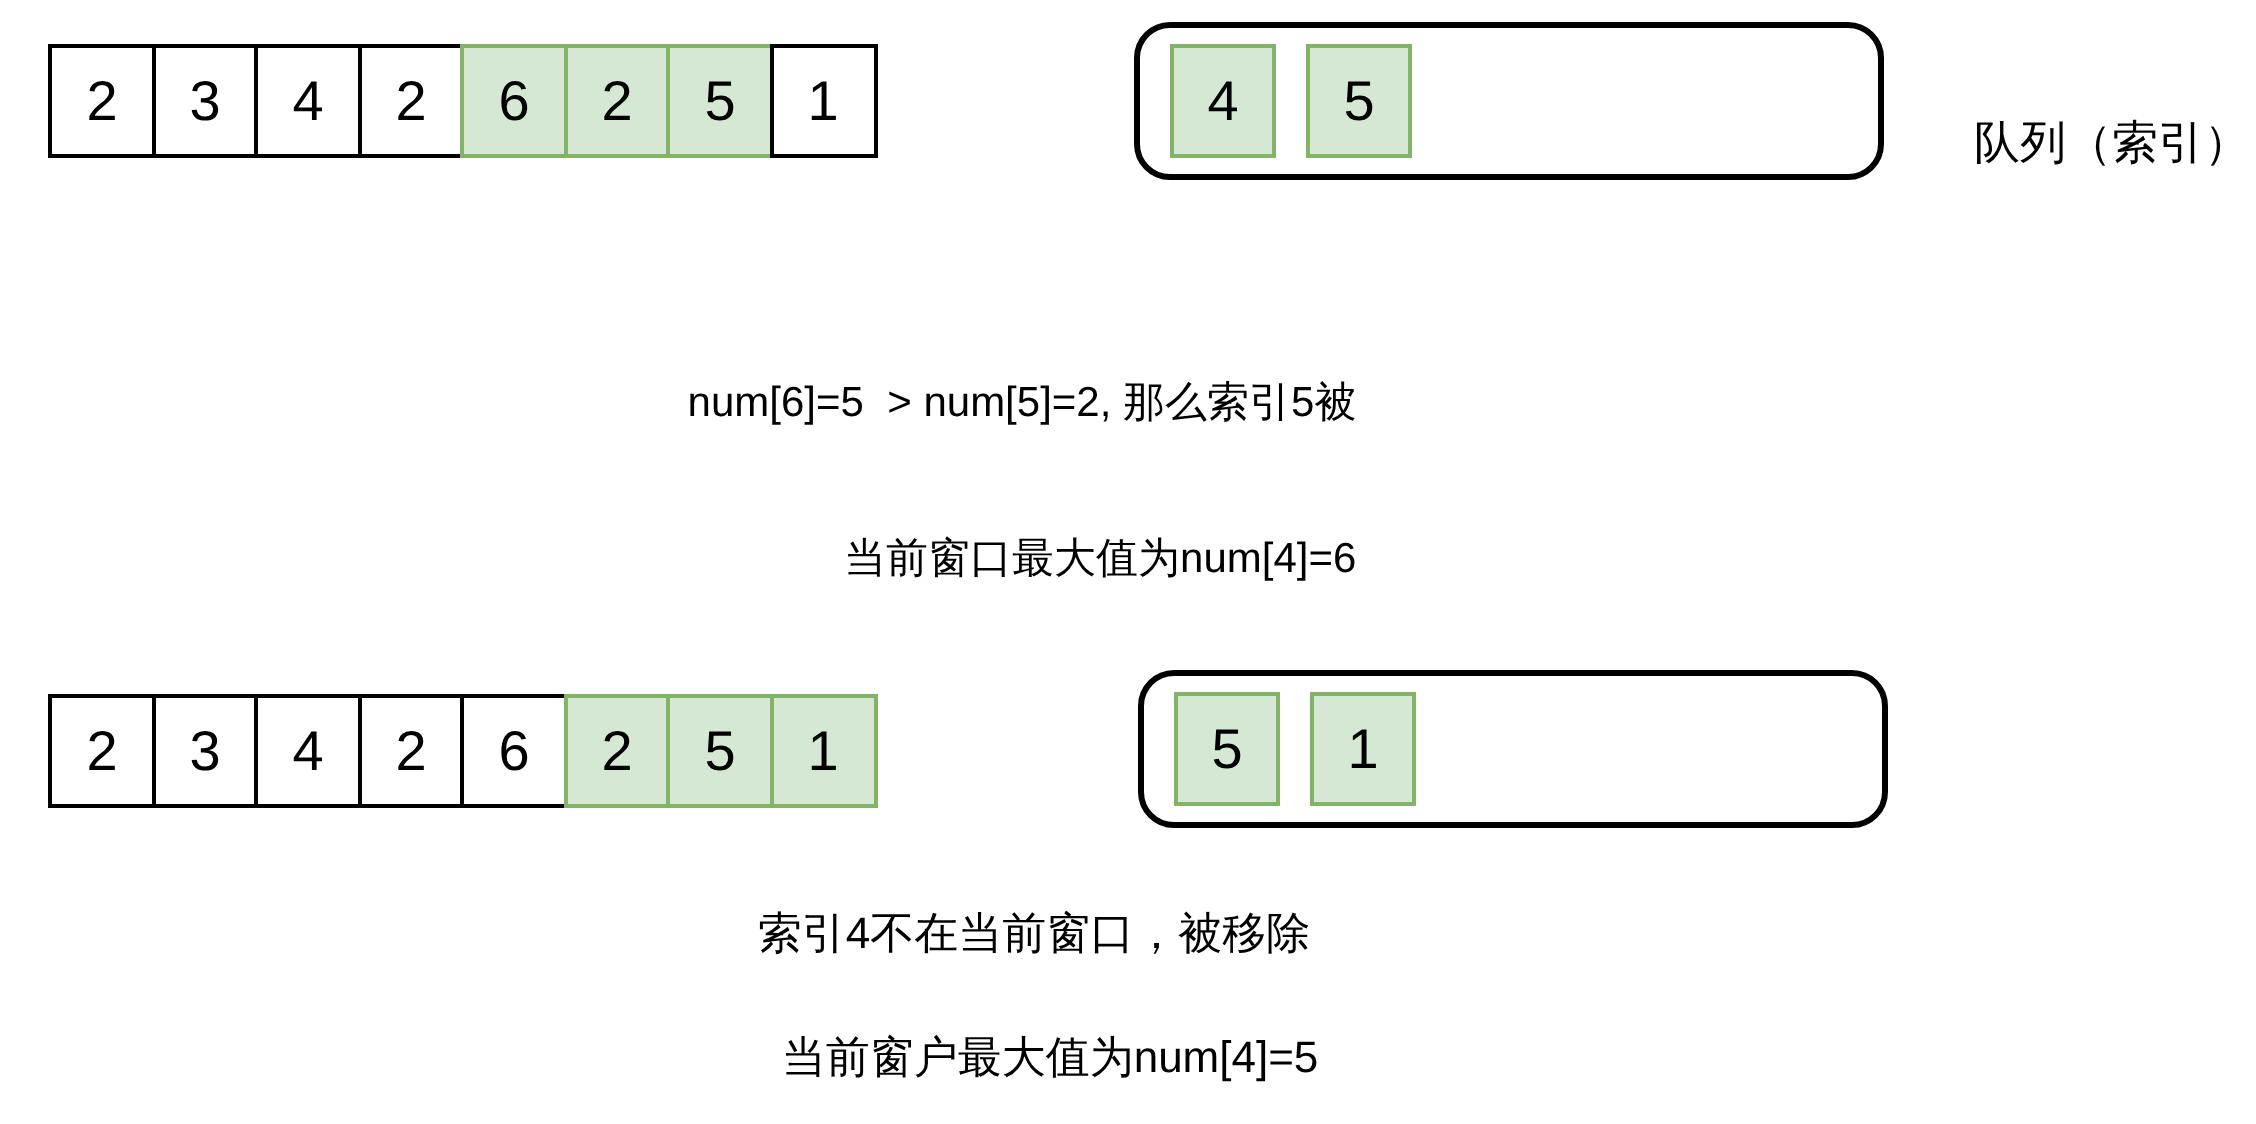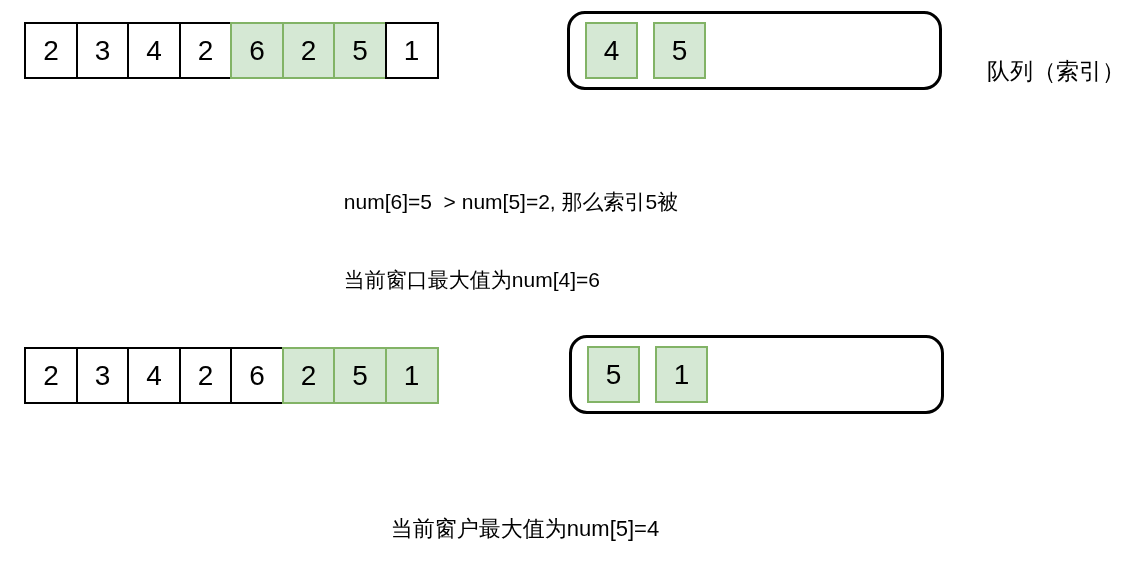--- a/index.html
+++ b/index.html
@@ -64,21 +64,21 @@
     line-height: 27px;
     white-space: pre;
     margin-top: 20px;
   }
 
   
   .caption1 {
     position: absolute;
     left: 511px; top: 137px;
     transform: translateX(-50%);
-    text-align: left;
+    text-align: right;
     font-size: 21px;
     line-height: 26px;
     white-space: pre;
   }
   .cap2-line {
     position: absolute;
     transform: translateX(-50%);
     font-size: 22px;
     line-height: 30px;
     white-space: pre;
@@ -124,15 +124,16 @@
     <div class="cell green">2</div>
     <div class="cell green">5</div>
     <div class="cell green">1</div>
   </div>
 
   <div class="queue q2">
     <div class="qcell pos0">5</div>
     <div class="qcell pos1">1</div>
   </div>
 
-  <div class="cap2-line l3">当前窗户最大值为num[5]=4</div>
+  <div class="cap2-line l1">索引4不在当前窗口，被移除</div>
+  <div class="cap2-line l3">当前窗户最大值为num[4]=5</div>
 
 </div>
 
 </body></html>

